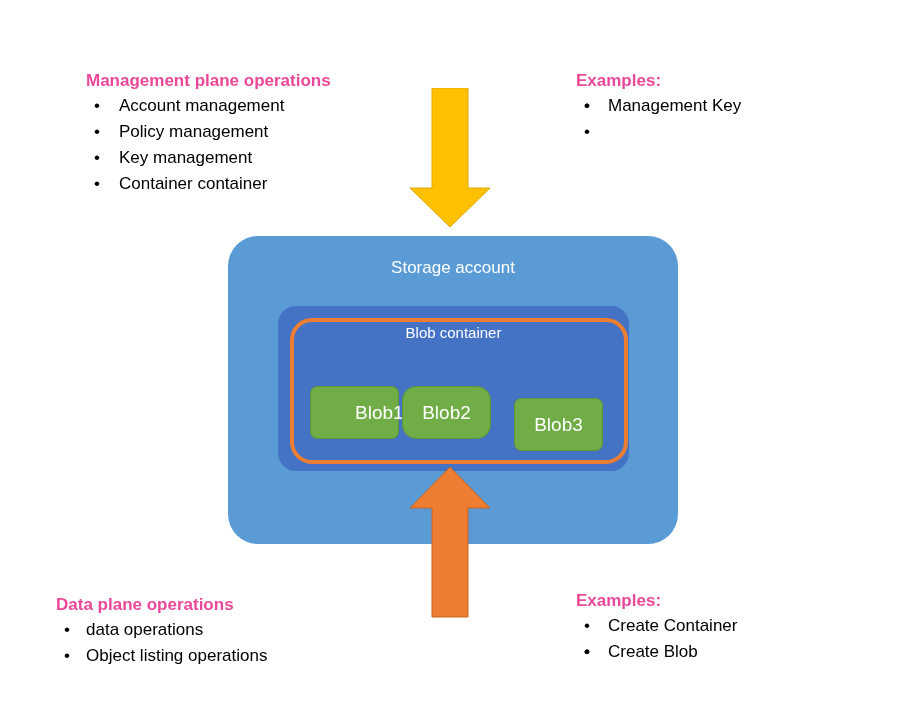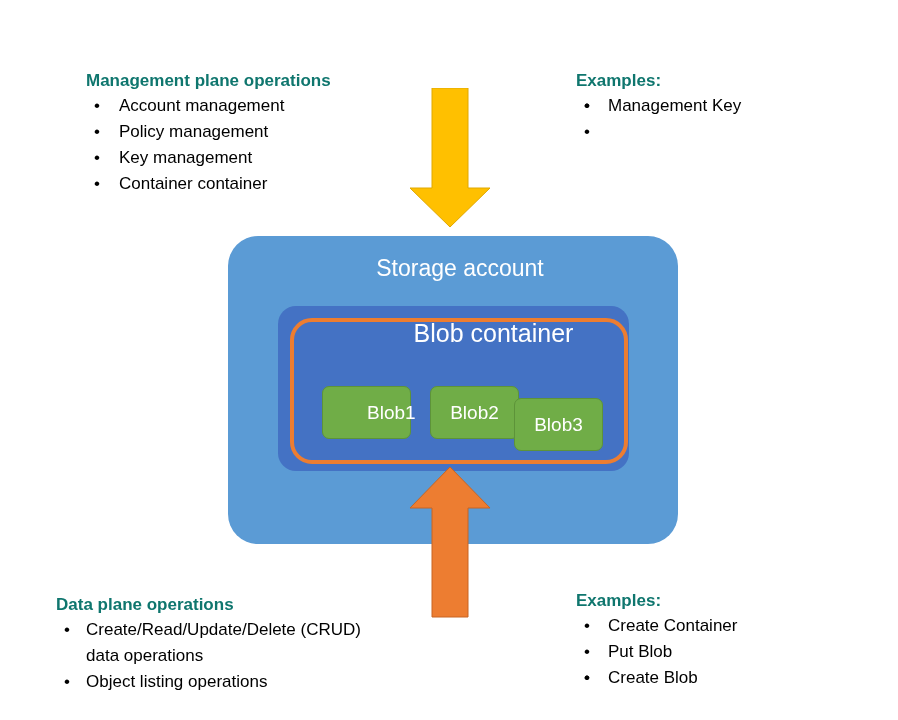--- a/index.html
+++ b/index.html
@@ -21,21 +21,21 @@
     width: 898px;
     height: 720px;
   }
 
   
   .text-block { position: absolute; }
   .blk-title {
     font-weight: bold;
     font-size: 17px;
     line-height: 25px;
-    color: #0f766e;
+    color: #ec4899;
     white-space: nowrap;
   }
   .bullet-list {
     list-style: none;
     margin: 0;
     padding: 0;
   }
   .bullet-item {
     position: relative;
     font-size: 17px;
@@ -72,43 +72,41 @@
     background: #5b9bd5;
     border-radius: 30px;
   }
   .storage-label {
     position: absolute;
     left: 0;
     top: 18px;
     width: 100%;
     text-align: center;
     color: #ffffff;
-    font-size: 23px;
+    font-size: 17px;
     line-height: 28px;
-    margin-left: 7px;
   }
   .container-box {
     position: absolute;
     left: 278px;
     top: 306px;
     width: 351px;
     height: 165px;
     background: #4472c4;
     border-radius: 18px;
   }
   .container-label {
     position: absolute;
     left: 0;
     top: 14px;
     width: 100%;
     text-align: center;
     color: #ffffff;
-    font-size: 25px;
+    font-size: 15px;
     line-height: 26px;
-    margin-left: 40px;
   }
   .container-outline {
     position: absolute;
     left: 290px;
     top: 318px;
     width: 338px;
     height: 146px;
     border: 4px solid #ed7d31;
     border-radius: 22px;
     box-sizing: border-box;
@@ -127,22 +125,22 @@
     height: 53px;
     background: #70ad47;
     border: 1px solid #5d9339;
     border-radius: 7px;
     box-sizing: border-box;
     color: #ffffff;
     font-size: 19px;
     line-height: 51px;
     text-align: center;
   }
-  .blob.b1 { left: 12px; padding-left: 44px; }
-  .blob.b2 { left: 120px; }
+  .blob.b1 { left: 0px; padding-left: 44px; }
+  .blob.b2 { left: 92px; border-radius: 14px; }
   .blob.b3 { left: 204px; margin-top: 12px; }
 
   
   .arrow { position: absolute; }
   #arrow-down { left: 409px; top: 88px;  width: 82px; height: 140px; }
   #arrow-up   { left: 409px; top: 466px; width: 82px; height: 152px; }
 </style>
 </head>
 <body>
 
@@ -208,40 +206,38 @@
 
   <svg class="arrow" id="arrow-up" viewBox="0 0 82 152">
     <polygon points="41,1 81,42 59,42 59,151 23,151 23,42 1,42" fill="#ED7D31" stroke="#C86523" stroke-width="1"></polygon>
   </svg>
 
   <div class="text-block" id="data-block">
     <div class="blk-title">Data plane operations</div>
     <ul class="bullet-list">
       <li class="bullet-item">
         <span class="dot">•</span>
-        <span class="txt">Create/Read/Update/Delete (CRUD)</span>
         <span class="cont">data operations</span>
       </li>
       <li class="bullet-item">
         <span class="dot">•</span>
         <span class="txt">Object listing operations</span>
       </li>
     </ul>
   </div>
 
   <div class="text-block" id="examples-data-block">
     <div class="blk-title">Examples:</div>
     <ul class="bullet-list">
       <li class="bullet-item">
         <span class="dot">•</span>
         <span class="txt">Create Container</span>
       </li>
       <li class="bullet-item">
         <span class="dot">•</span>
-        <span class="txt">Put Blob</span>
       </li>
       <li class="bullet-item">
         <span class="dot">•</span>
       </li>
       <li class="bullet-item">
         <span class="dot">•</span>
         <span class="txt">Create Blob</span>
       </li>
     </ul>
   </div>

